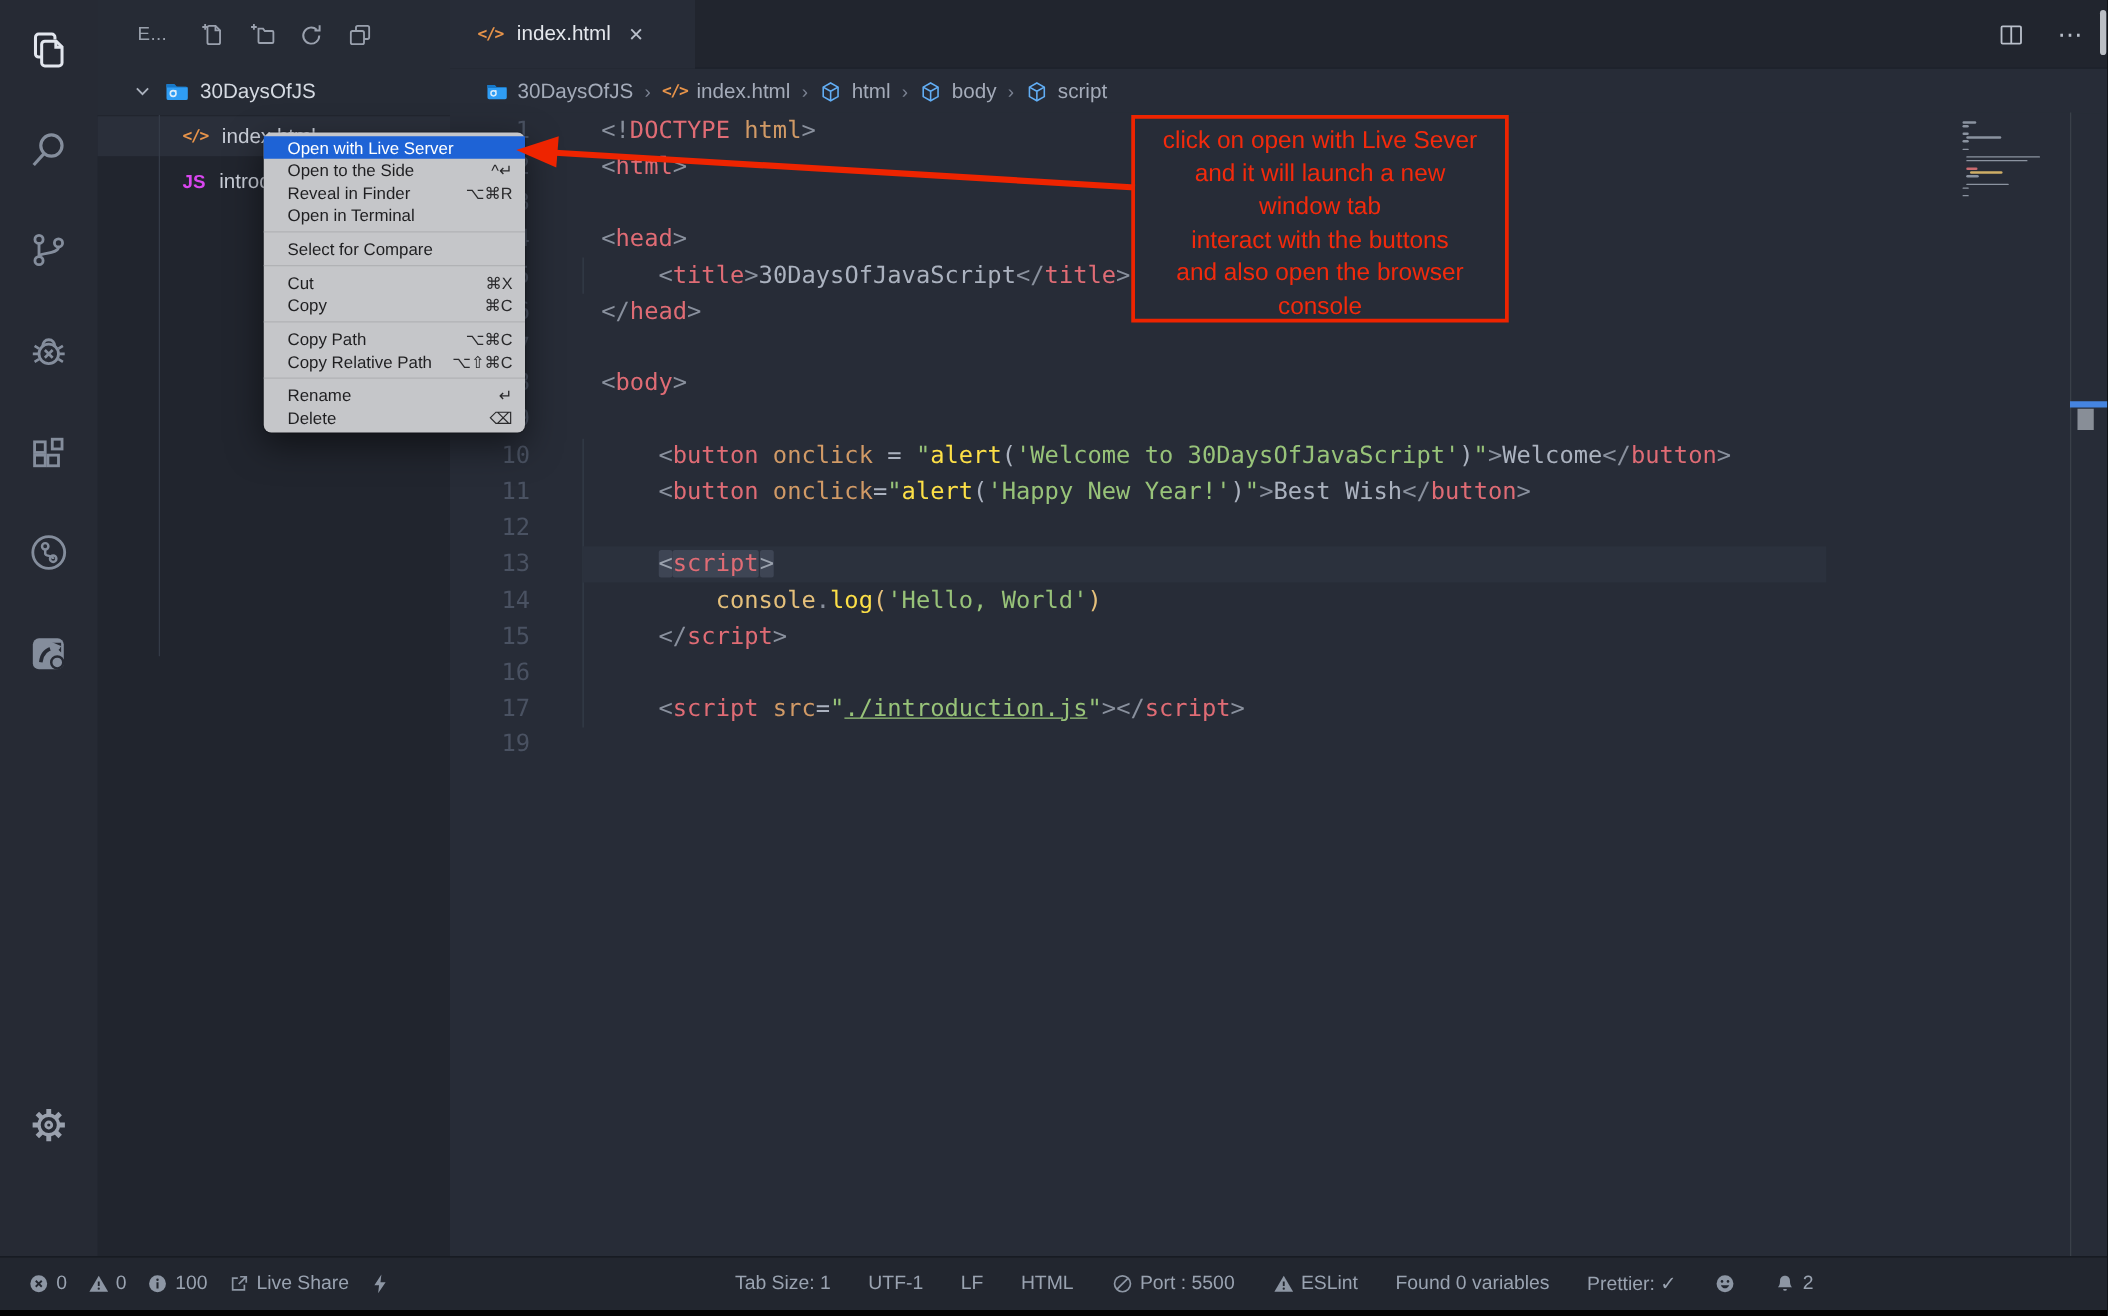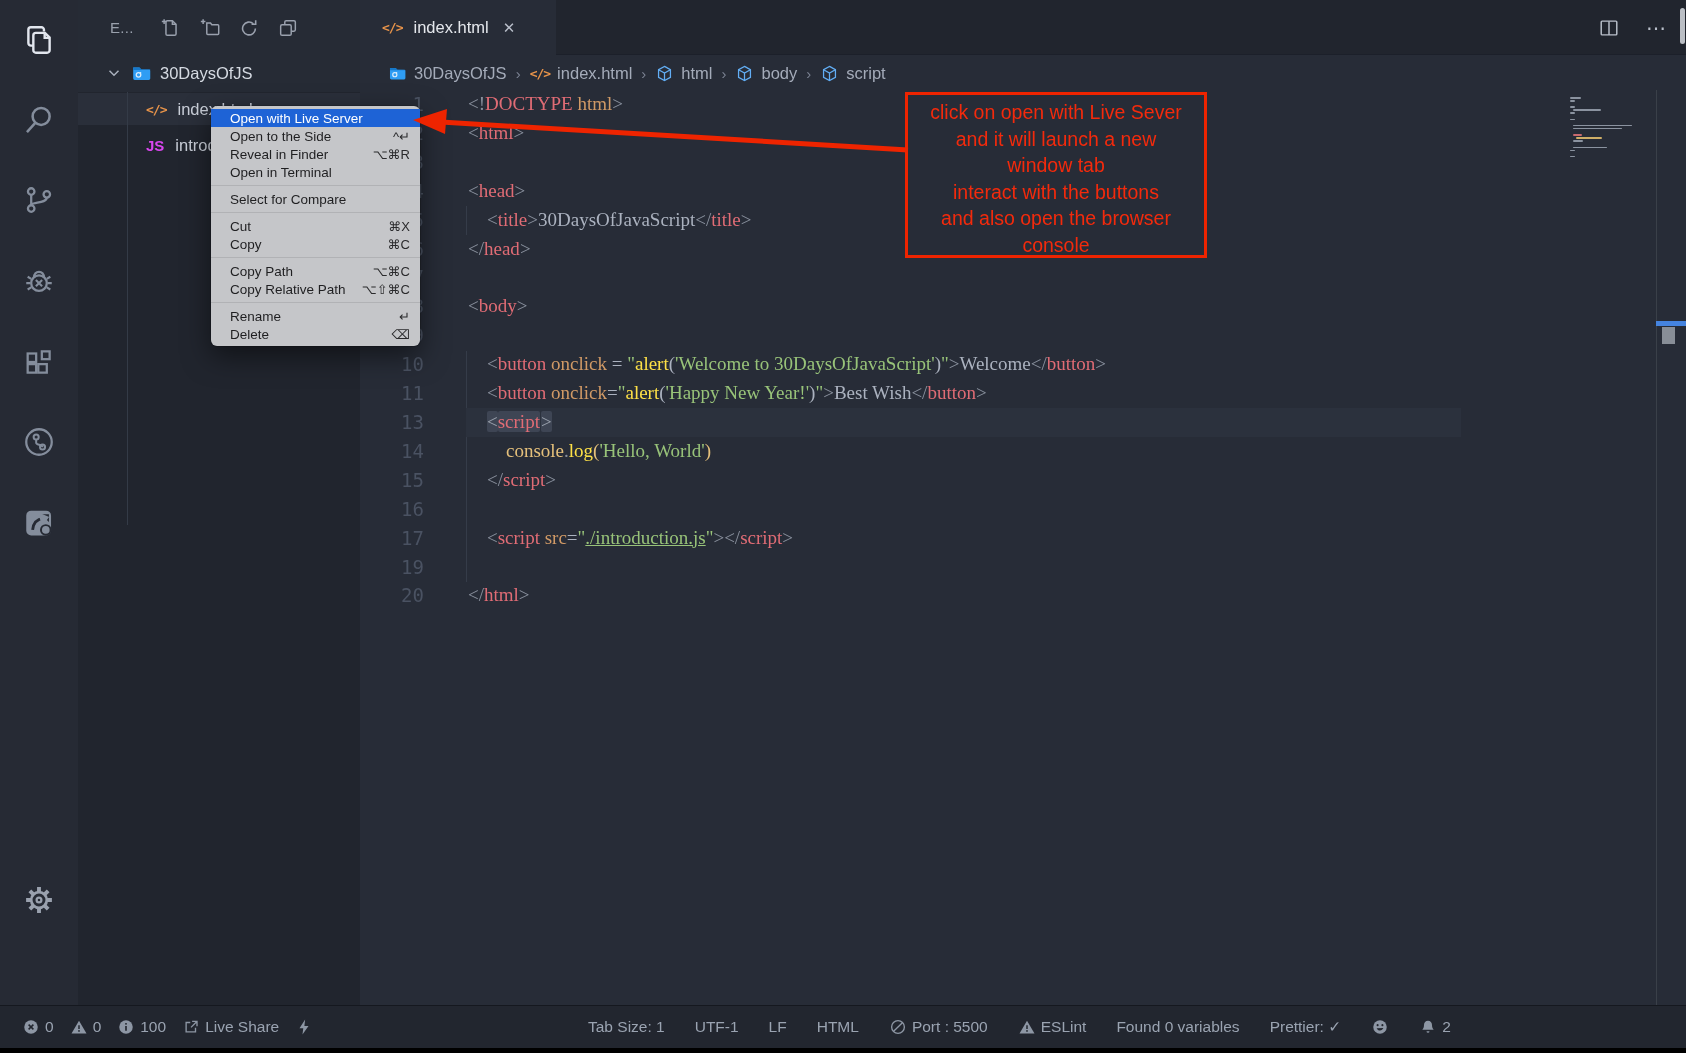--- a/index.html
+++ b/index.html
@@ -33,21 +33,21 @@
   
   #breadcrumbs{left:360px;top:55px;width:1326px;height:36px;background:#272c37;display:flex;align-items:center;color:#a4abb9;font-size:16.5px;}
   #breadcrumbs .bc{display:flex;align-items:center;gap:7px;cursor:pointer;}
   #breadcrumbs .sep{margin:0 9px;color:#7b8292;font-size:15px;}
   #breadcrumbs .first{margin-left:28px;}
   
   #code{left:360px;top:90px;width:1296px;height:915px;background:#272c37;
         font-family:"DejaVu Sans Mono",monospace;font-size:19px;line-height:28.9px;}
   .cl{position:relative;display:flex;white-space:pre;}
   .cl .num{width:64px;text-align:right;color:#4a5262;flex:none;}
-  .cl .txt{margin-left:44px;position:relative;z-index:2;font-family:Liberation Serif, serif;}
+  .cl .txt{margin-left:57px;position:relative;z-index:2;}
   .cl.cur::before{content:"";position:absolute;left:106px;top:0;width:995px;height:28.9px;background:#2b313d;z-index:1;}
   .sg-p{color:#89909d}.sg-t{color:#e06c75}.sg-a{color:#d19a66}.sg-w{color:#abb2bf}
   .sg-s{color:#98c379}.sg-f{color:#fde047}.sg-o{color:#e5c07b}.sg-y{color:#e5c07b}
   .sg-u{color:#98c379;text-decoration:underline;}
   .sg-pb,.sg-tb{background:#3e4554;border-radius:2px;}
   .sg-tb{color:#e06c75}.sg-pb{color:#9aa1ad}
   .sg-pb2{background:#3e4554;border-radius:2px;color:#9aa1ad;margin-left:1px;}
   
   #minimap{left:1570px;top:97px;width:80px;height:60px;}
   .mm{height:1.5px;margin-bottom:1.6px;border-radius:1px;}
@@ -359,27 +359,27 @@
       <div class="cl"><span class="num">2</span><span class="txt"><span class="sg-p">&lt;</span><span class="sg-t">html</span><span class="sg-p">&gt;</span></span></div>
       <div class="cl"><span class="num">3</span><span class="txt"></span></div>
       <div class="cl"><span class="num">4</span><span class="txt"><span class="sg-p">&lt;</span><span class="sg-t">head</span><span class="sg-p">&gt;</span></span></div>
       <div class="cl"><span class="num">5</span><span class="txt"><span class="sg-w">    </span><span class="sg-p">&lt;</span><span class="sg-t">title</span><span class="sg-p">&gt;</span><span class="sg-w">30DaysOfJavaScript</span><span class="sg-p">&lt;/</span><span class="sg-t">title</span><span class="sg-p">&gt;</span></span></div>
       <div class="cl"><span class="num">6</span><span class="txt"><span class="sg-p">&lt;/</span><span class="sg-t">head</span><span class="sg-p">&gt;</span></span></div>
       <div class="cl"><span class="num">7</span><span class="txt"></span></div>
       <div class="cl"><span class="num">8</span><span class="txt"><span class="sg-p">&lt;</span><span class="sg-t">body</span><span class="sg-p">&gt;</span></span></div>
       <div class="cl"><span class="num">9</span><span class="txt"></span></div>
       <div class="cl"><span class="num">10</span><span class="txt"><span class="sg-w">    </span><span class="sg-p">&lt;</span><span class="sg-t">button</span><span class="sg-a"> onclick</span><span class="sg-w"> = </span><span class="sg-s">"</span><span class="sg-f">alert</span><span class="sg-w">(</span><span class="sg-s">'Welcome to 30DaysOfJavaScript'</span><span class="sg-w">)</span><span class="sg-s">"</span><span class="sg-p">&gt;</span><span class="sg-w">Welcome</span><span class="sg-p">&lt;/</span><span class="sg-t">button</span><span class="sg-p">&gt;</span></span></div>
       <div class="cl"><span class="num">11</span><span class="txt"><span class="sg-w">    </span><span class="sg-p">&lt;</span><span class="sg-t">button</span><span class="sg-a"> onclick</span><span class="sg-w">=</span><span class="sg-s">"</span><span class="sg-f">alert</span><span class="sg-w">(</span><span class="sg-s">'Happy New Year!'</span><span class="sg-w">)</span><span class="sg-s">"</span><span class="sg-p">&gt;</span><span class="sg-w">Best Wish</span><span class="sg-p">&lt;/</span><span class="sg-t">button</span><span class="sg-p">&gt;</span></span></div>
+      <div class="cl"><span class="num">12</span><span class="txt"></span></div>
       <div class="cl cur"><span class="num">13</span><span class="txt"><span class="sg-w">    </span><span class="sg-pb">&lt;</span><span class="sg-tb">script</span><span class="sg-pb2">&gt;</span></span></div>
       <div class="cl"><span class="num">14</span><span class="txt"><span class="sg-w">        </span><span class="sg-o">console</span><span class="sg-p">.</span><span class="sg-f">log</span><span class="sg-y">(</span><span class="sg-s">'Hello, World'</span><span class="sg-y">)</span></span></div>
       <div class="cl"><span class="num">15</span><span class="txt"><span class="sg-w">    </span><span class="sg-p">&lt;/</span><span class="sg-t">script</span><span class="sg-p">&gt;</span></span></div>
       <div class="cl"><span class="num">16</span><span class="txt"></span></div>
       <div class="cl"><span class="num">17</span><span class="txt"><span class="sg-w">    </span><span class="sg-p">&lt;</span><span class="sg-t">script</span><span class="sg-a"> src</span><span class="sg-w">=</span><span class="sg-s">"</span><span class="sg-u">./introduction.js</span><span class="sg-s">"</span><span class="sg-p">&gt;</span><span class="sg-p">&lt;/</span><span class="sg-t">script</span><span class="sg-p">&gt;</span></span></div>
       <div class="cl"><span class="num">19</span><span class="txt"></span></div>
-      <div class="cl"><span class="num">20</span><span class="txt"><span class="sg-p">&lt;/</span><span class="sg-t">html</span><span class="sg-p">&gt;</span></span></div>
     </div>
   <div class="guide abs" style="left:466px;top:206px;height:29px;background:#353c49;"></div>
   <div class="guide abs" style="left:466px;top:351px;height:231px;background:#353c49;"></div>
 
   <div id="minimap" class="abs">
       <div class="mm" style="width: 11.25px; background: rgb(139, 147, 160); margin-left: 0px;"></div>
       <div class="mm" style="width: 4.5px; background: rgb(139, 147, 160); margin-left: 0px;"></div>
       <div class="mm" style="width: 0px;"></div>
       <div class="mm" style="width: 4.5px; background: rgb(139, 147, 160); margin-left: 0px;"></div>
       <div class="mm" style="width: 27.75px; background: rgb(139, 147, 160); margin-left: 3px;"></div>

